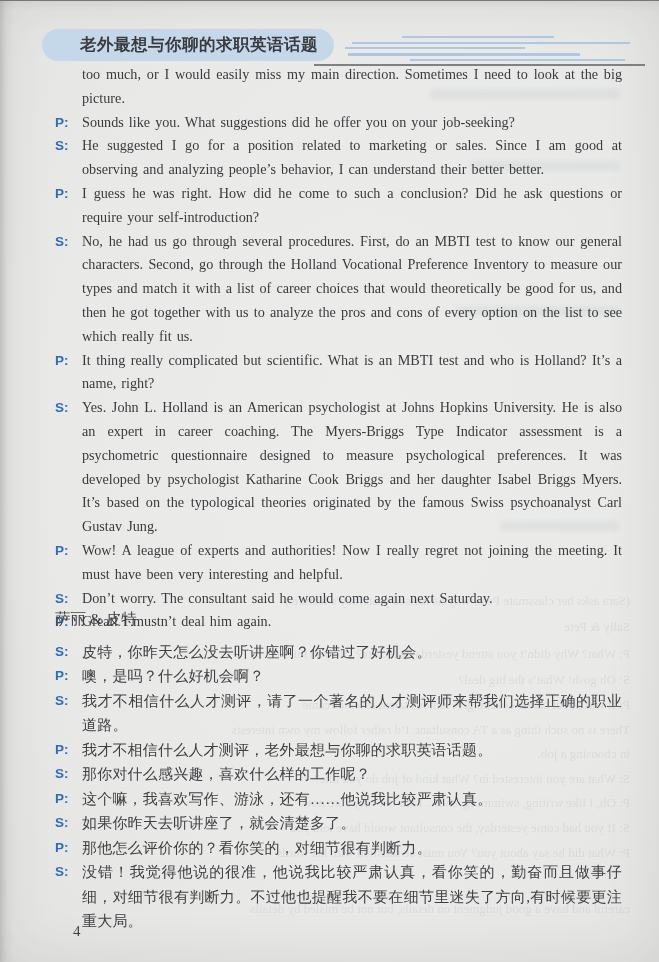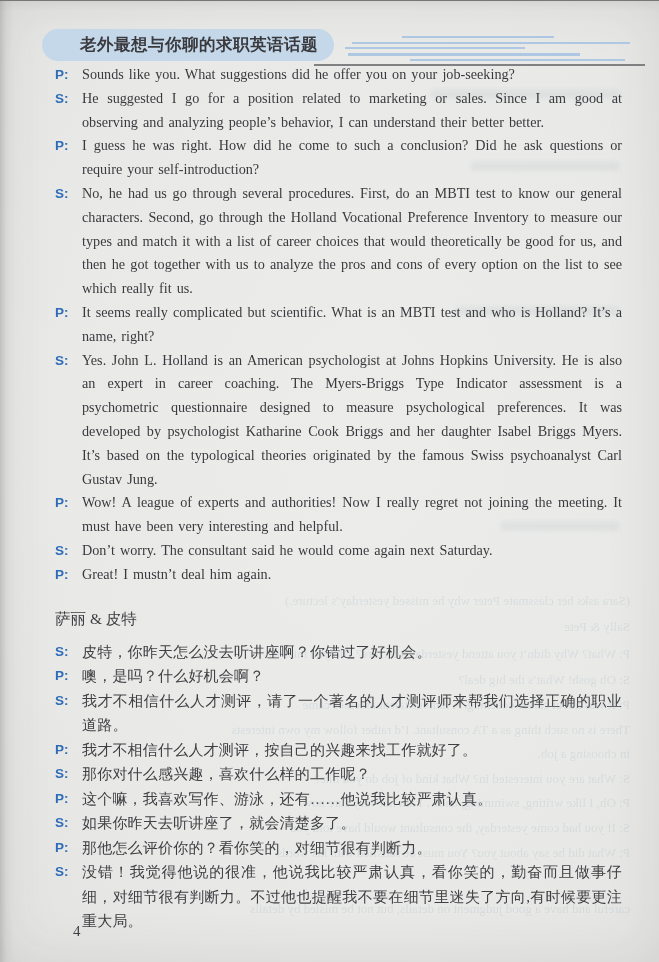--- a/index.html
+++ b/index.html
@@ -97,39 +97,42 @@
     <div class="hline hl5"></div>
     <div class="rule"></div>
   </div>
 
   <div class="smudge" style="left:430px;top:88px;width:190px;height:10px;"></div>
   <div class="smudge" style="left:470px;top:160px;width:150px;height:10px;"></div>
   <div class="smudge" style="left:455px;top:305px;width:165px;height:10px;"></div>
   <div class="smudge" style="left:500px;top:520px;width:120px;height:10px;"></div>
 
   <div class="eng">
+    <div class="row cont">
+      <div class="txt">too much, or I would easily miss my main direction. Sometimes I need to look at the big picture.</div>
+    </div>
     <div class="row">
       <span class="lbl">P:</span>
       <div class="txt">Sounds like you. What suggestions did he offer you on your job-seeking?</div>
     </div>
     <div class="row">
       <span class="lbl">S:</span>
       <div class="txt">He suggested I go for a position related to marketing or sales. Since I am good at observing and analyzing people’s behavior, I can understand their better better.</div>
     </div>
     <div class="row">
       <span class="lbl">P:</span>
       <div class="txt">I guess he was right. How did he come to such a conclusion? Did he ask questions or require your self-introduction?</div>
     </div>
     <div class="row">
       <span class="lbl">S:</span>
       <div class="txt">No, he had us go through several procedures. First, do an MBTI test to know our general characters. Second, go through the Holland Vocational Preference Inventory to measure our types and match it with a list of career choices that would theoretically be good for us, and then he got together with us to analyze the pros and cons of every option on the list to see which really fit us.</div>
     </div>
     <div class="row">
       <span class="lbl">P:</span>
-      <div class="txt">It seems really complicated but scientific. What is an MBTI test and who is Holland? It’s a name, right?</div>
+      <div class="txt">It thing really complicated but scientific. What is an MBTI test and who is Holland? It’s a name, right?</div>
     </div>
     <div class="row">
       <span class="lbl">S:</span>
       <div class="txt">Yes. John L. Holland is an American psychologist at Johns Hopkins University. He is also an expert in career coaching. The Myers-Briggs Type Indicator assessment is a psychometric questionnaire designed to measure psychological preferences. It was developed by psychologist Katharine Cook Briggs and her daughter Isabel Briggs Myers. It’s based on the typological theories originated by the famous Swiss psychoanalyst Carl Gustav Jung.</div>
     </div>
     <div class="row">
       <span class="lbl">P:</span>
       <div class="txt">Wow! A league of experts and authorities! Now I really regret not joining the meeting. It must have been very interesting and helpful.</div>
     </div>
     <div class="row">
@@ -152,21 +155,21 @@
       <div class="row">
         <span class="lbl">P:</span>
         <div class="txt">噢，是吗？什么好机会啊？</div>
       </div>
       <div class="row">
         <span class="lbl">S:</span>
         <div class="txt">我才不相信什么人才测评，请了一个著名的人才测评师来帮我们选择正确的职业道路。</div>
       </div>
       <div class="row">
         <span class="lbl">P:</span>
-        <div class="txt">我才不相信什么人才测评，按自己的兴趣来找工作就好了。</div>
+        <div class="txt">我才不相信什么人才测评，老外最想与你聊的求职英语话题。</div>
       </div>
       <div class="row">
         <span class="lbl">S:</span>
         <div class="txt">那你对什么感兴趣，喜欢什么样的工作呢？</div>
       </div>
       <div class="row">
         <span class="lbl">P:</span>
         <div class="txt">这个嘛，我喜欢写作、游泳，还有……他说我比较严肃认真。</div>
       </div>
       <div class="row">

